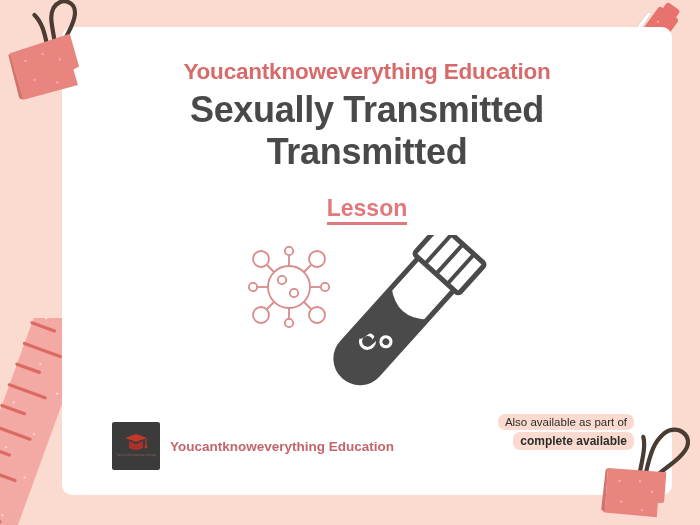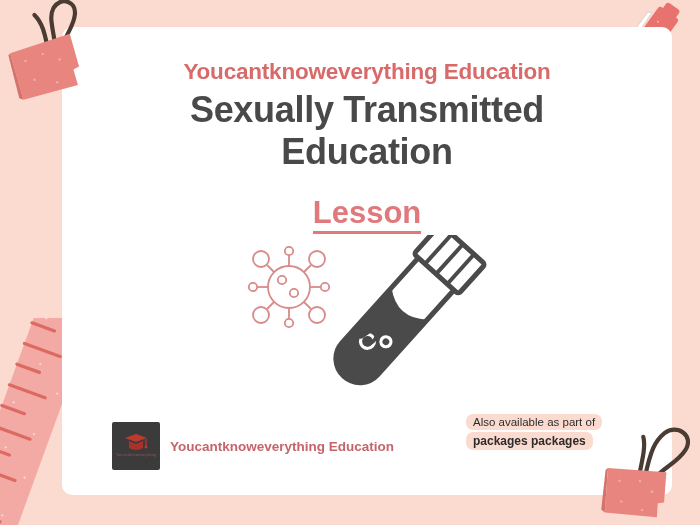--- a/index.html
+++ b/index.html
@@ -54,21 +54,21 @@
     letter-spacing: -0.3px;
   }
   .lesson {
     position: absolute;
     left: 0;
     top: 168px;
     width: 610px;
     text-align: center;
   }
   .lesson span {
-    font-size: 31px;
+    font-size: 23px;
     font-weight: bold;
     color: #e0787c;
     border-bottom: 3px solid #e0787c;
     padding-bottom: 1px;
   }
   
   #illustration {
     position: absolute;
     left: 180px;
     top: 208px;
@@ -110,24 +110,24 @@
   }
   .brand-bottom {
     font-size: 13.5px;
     font-weight: bold;
     color: #c4656b;
     white-space: nowrap;
   }
   
   #badge {
     position: absolute;
-    left: 404px;
+    left: 392px;
     top: 385px;
     width: 180px;
-    text-align: left;
+    text-align: right;
   }
   #badge .line {
     display: block;
     line-height: 17px;
   }
   #badge .hl {
     display: inline;
     background: #fbdbd0;
     border-radius: 7px;
     padding: 2px 7px;
@@ -209,21 +209,21 @@
       </g>
     </svg>
   </div>
 
   <div id="card">
 
     <div class="brand-top">Youcantknoweverything Education</div>
 
     <div class="main-title">
       <div>Sexually Transmitted</div>
-      <div>Education</div>
+      <div>Transmitted</div>
     </div>
 
     <div class="lesson">
       <span>Lesson</span>
     </div>
 
     <div id="illustration">
       <svg width="250" height="175" viewBox="0 0 250 175">
 
         <g stroke="#d98a8a" stroke-width="1.8" fill="none">
@@ -283,21 +283,21 @@
         <div id="logo-text">Youcantknoweverything</div>
       </div>
       <div class="brand-bottom">Youcantknoweverything Education</div>
     </div>
 
     <div id="badge">
       <span class="line">
         <span class="hl">Also available as part of</span>
       </span>
       <span class="line">
-        <span class="hl bold">packages packages</span>
+        <span class="hl bold">complete available</span>
       </span>
     </div>
 
   </div>
 
   <div class="deco" id="clip-tl">
     <svg width="120" height="110" viewBox="0 0 120 110">
       <g transform="rotate(-9 60 55)">
         <path d="M60 60 C60 30 58 22 64 14 C72 4 88 10 84 24 C81 36 70 44 64 58" fill="none" stroke="#4a3b33" stroke-width="4.2" stroke-linecap="round"></path>
         <path d="M52 62 C52 36 50 26 44 18" fill="none" stroke="#4a3b33" stroke-width="4.2" stroke-linecap="round"></path>

